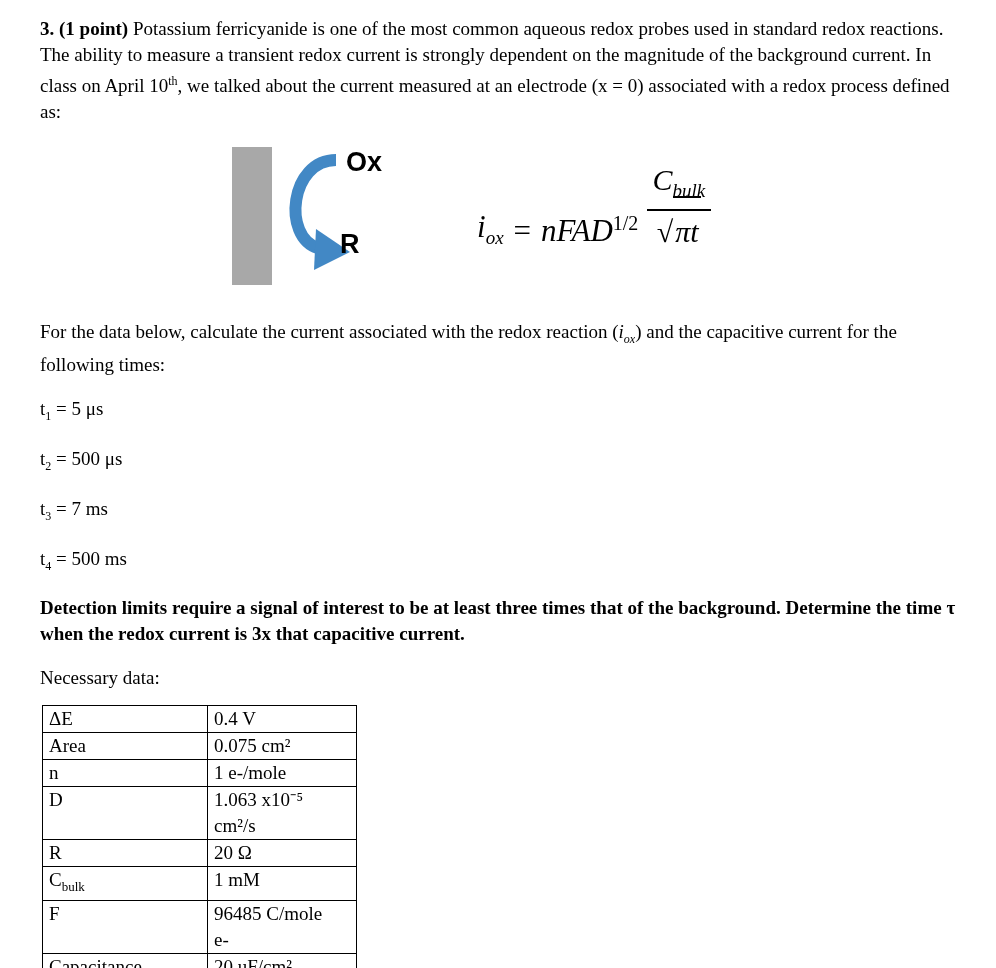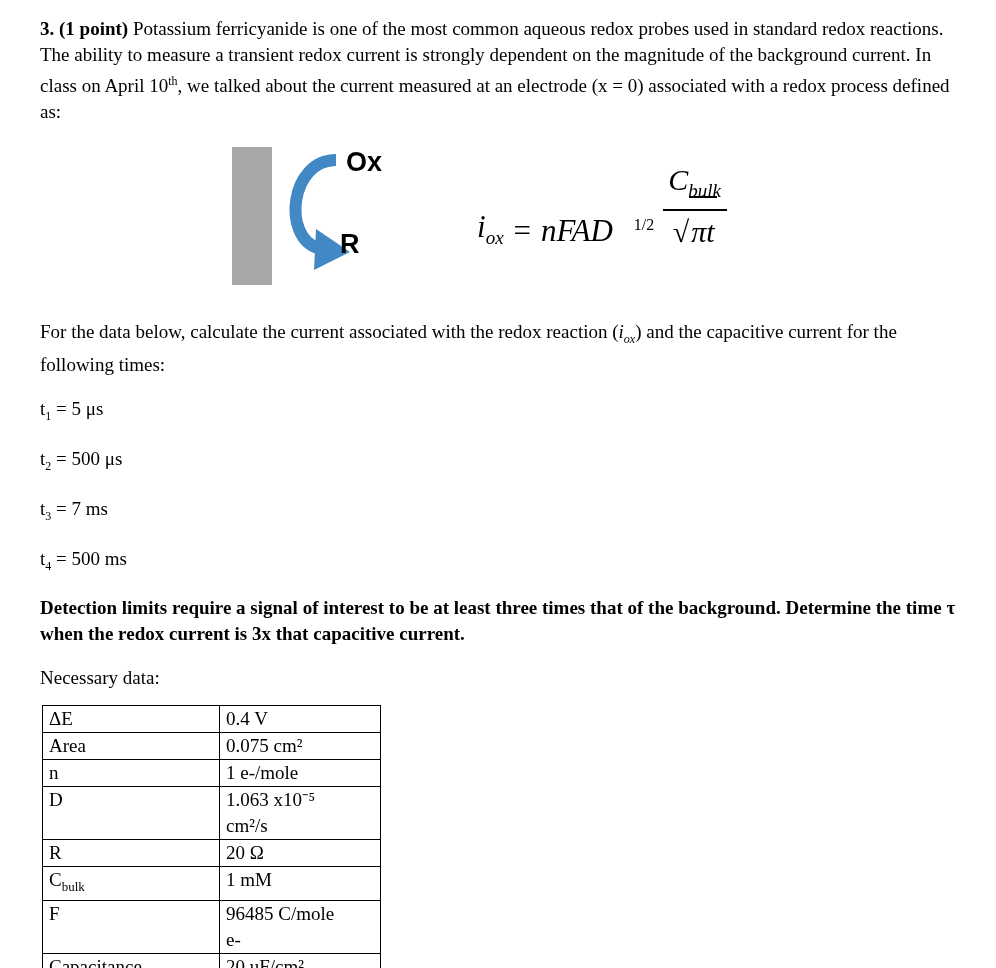--- a/index.html
+++ b/index.html
@@ -35,39 +35,39 @@
   .label-r  { left: 300px; top: 84px; }
 
   
   .equation {
     position: absolute; left: 437px; top: 18px;
     display: flex; align-items: flex-end;
     font-size: 31px; font-family: "Liberation Serif", serif;
   }
   .equation .var { font-style: italic; }
   .eq-sub { font-size: 19px; font-style: italic; vertical-align: sub; }
-  .eq-sup { font-size: 16px; vertical-align: super; margin-left: 21px; }
+  .eq-sup { font-size: 20px; vertical-align: super; }
   .eq-equals { margin: 0 10px; }
   .frac { display: inline-flex; flex-direction: column; align-items: center; margin-left: 8px; font-size: 30px; }
   .frac .num { padding: 0 6px 3px 6px; line-height: 30px; }
   .frac .den { border-top: 2px solid #000; padding: 4px 10px 0 10px; line-height: 34px; }
   .radicand { border-top: 2px solid #000; font-style: italic; padding: 17px 2px; }
 
   
   .time-line { margin: 0 0 17px 0; line-height: 26px; }
   .t-sub { font-size: 12px; vertical-align: sub; }
 
   .necessary { margin-bottom: 14px; }
 
   
   table.data { border-collapse: collapse; margin-left: 2px; }
   table.data td {
     border: 1px solid #000;
     vertical-align: top;
-    padding: 0 12px 0 6px;
+    padding: 0 0 0 6px;
     line-height: 26px;
     height: 26px;
     font-size: 19px;
   }
   td.col-label { width: 158px; }
   td.col-value { width: 142px; }
   .lbl-sub { font-size: 13px; vertical-align: sub; }
 </style>
 </head>
 <body>

